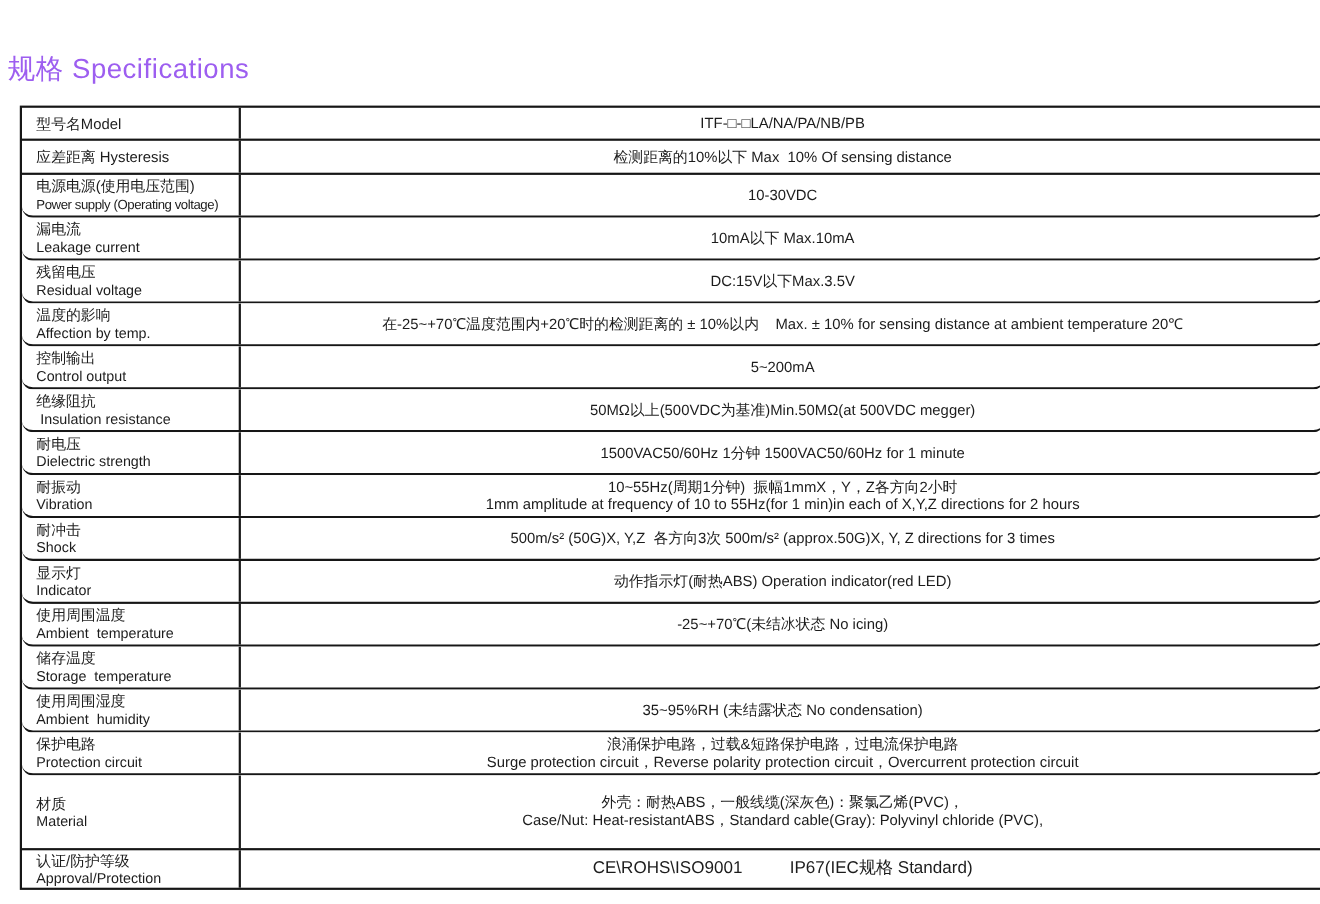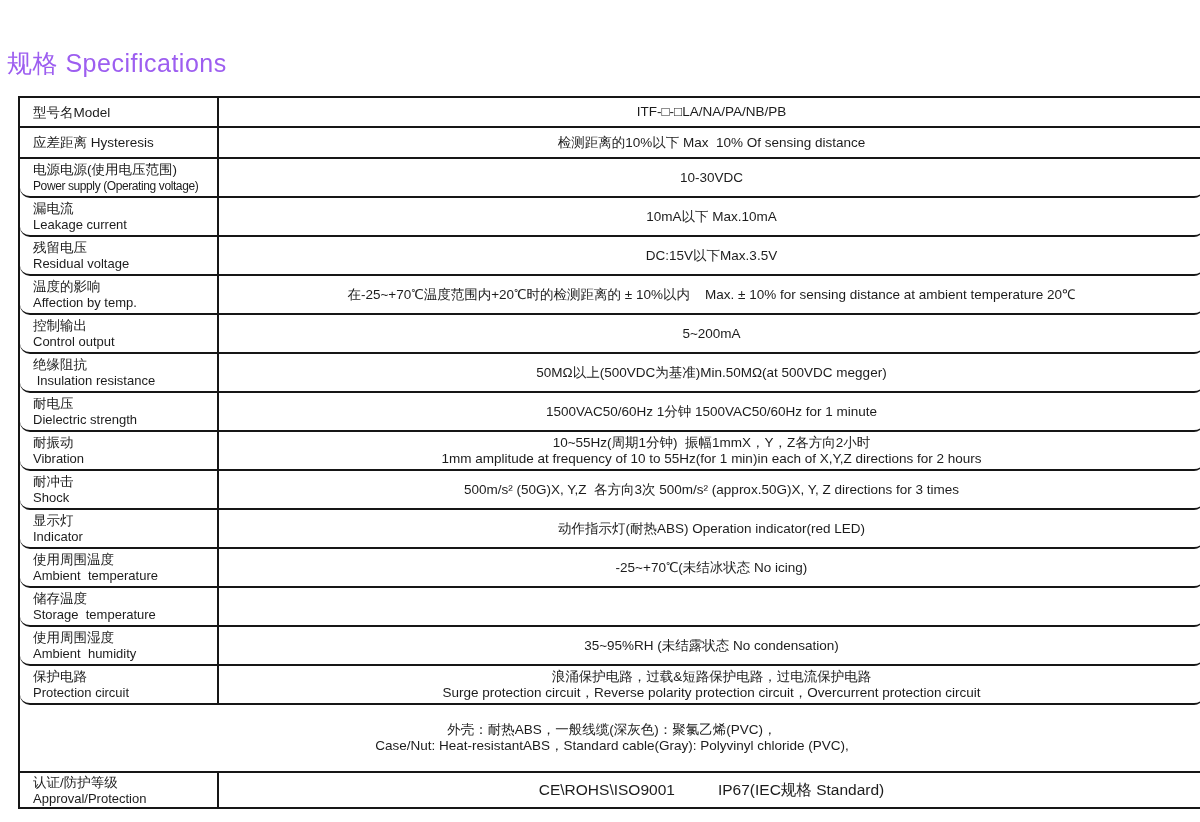--- a/index.html
+++ b/index.html
@@ -256,20 +256,24 @@
         <span class="zh">保护电路</span>
         <span class="en">Protection circuit</span>
       </div>
       <div class="cell-value">
         <span class="value-text">浪涌保护电路，过载&amp;短路保护电路，过电流保护电路
 Surge protection circuit，Reverse polarity protection circuit，Overcurrent protection circuit</span>
       </div>
     </div>
 
     <div class="row r-66">
+      <div class="cell-label">
+        <span class="zh">材质</span>
+        <span class="en">Material</span>
+      </div>
       <div class="cell-value">
         <span class="value-text">外壳：耐热ABS，一般线缆(深灰色)：聚氯乙烯(PVC)，
 Case/Nut: Heat-resistantABS，Standard cable(Gray): Polyvinyl chloride (PVC),</span>
       </div>
     </div>
 
     <div class="row r-34 approval">
       <div class="cell-label">
         <span class="zh">认证/防护等级</span>
         <span class="en">Approval/Protection</span>

